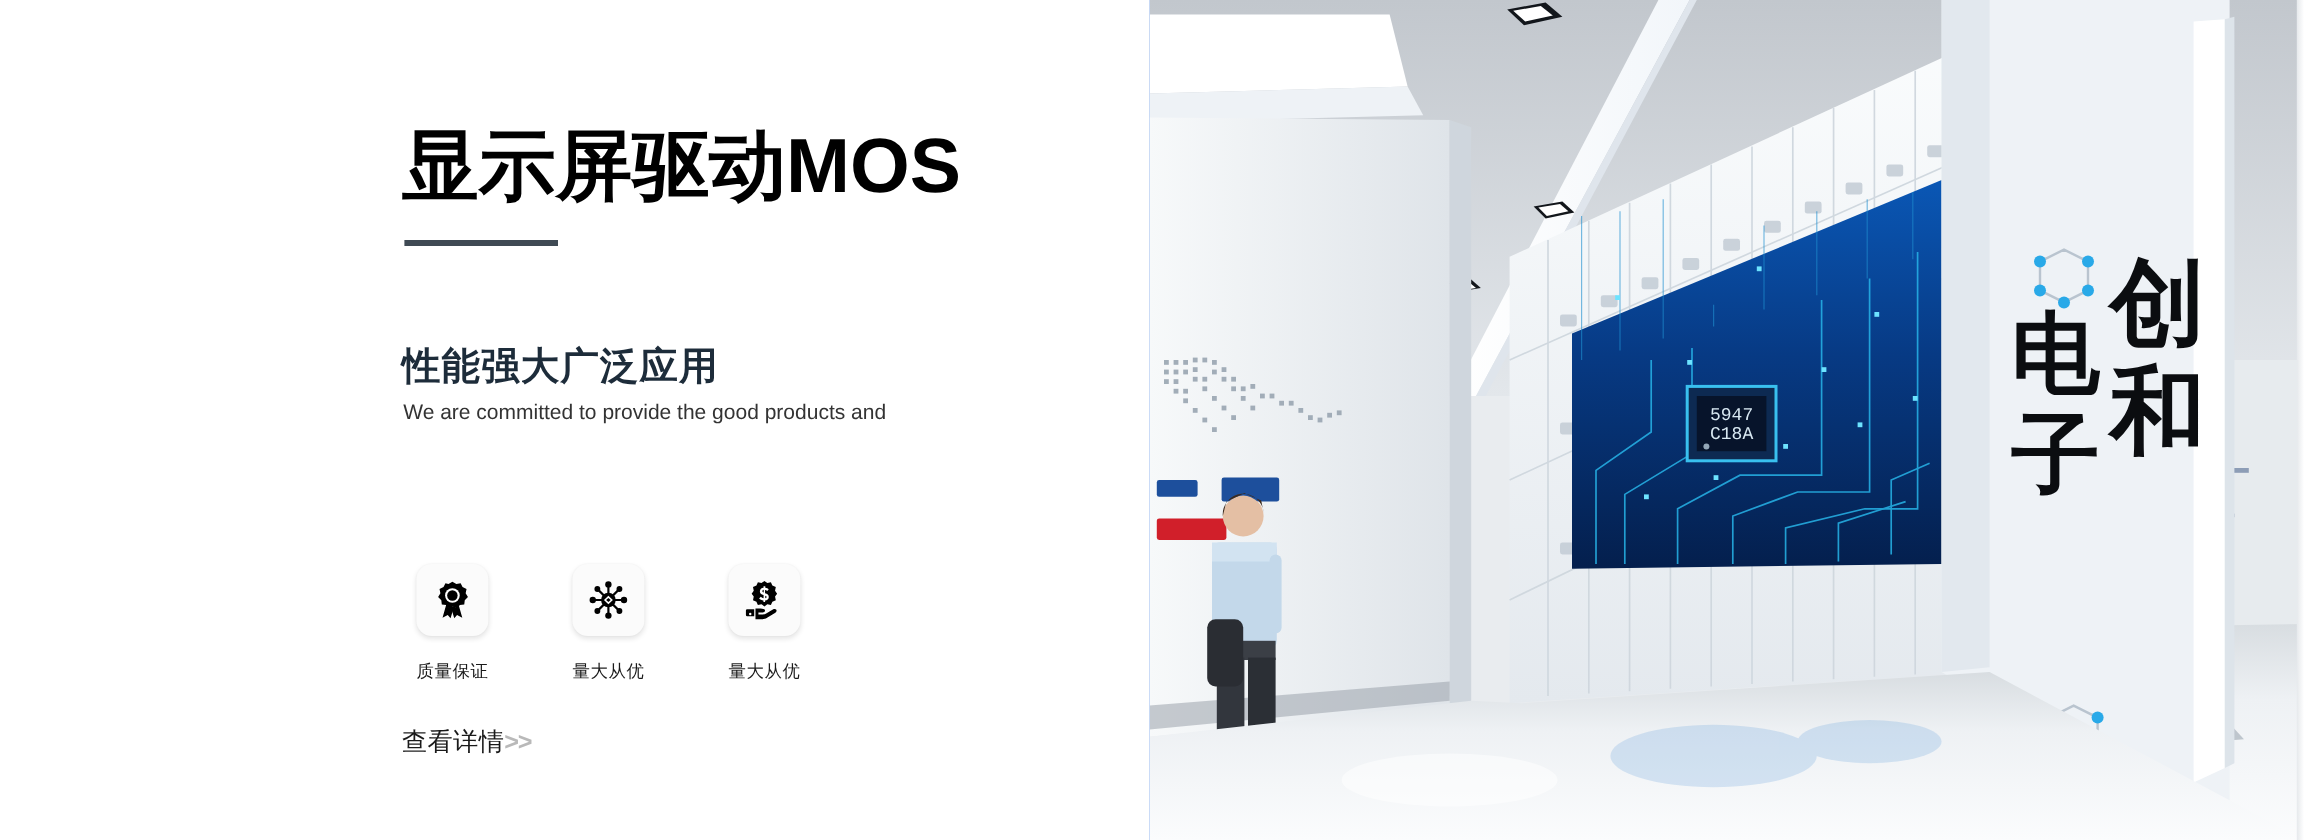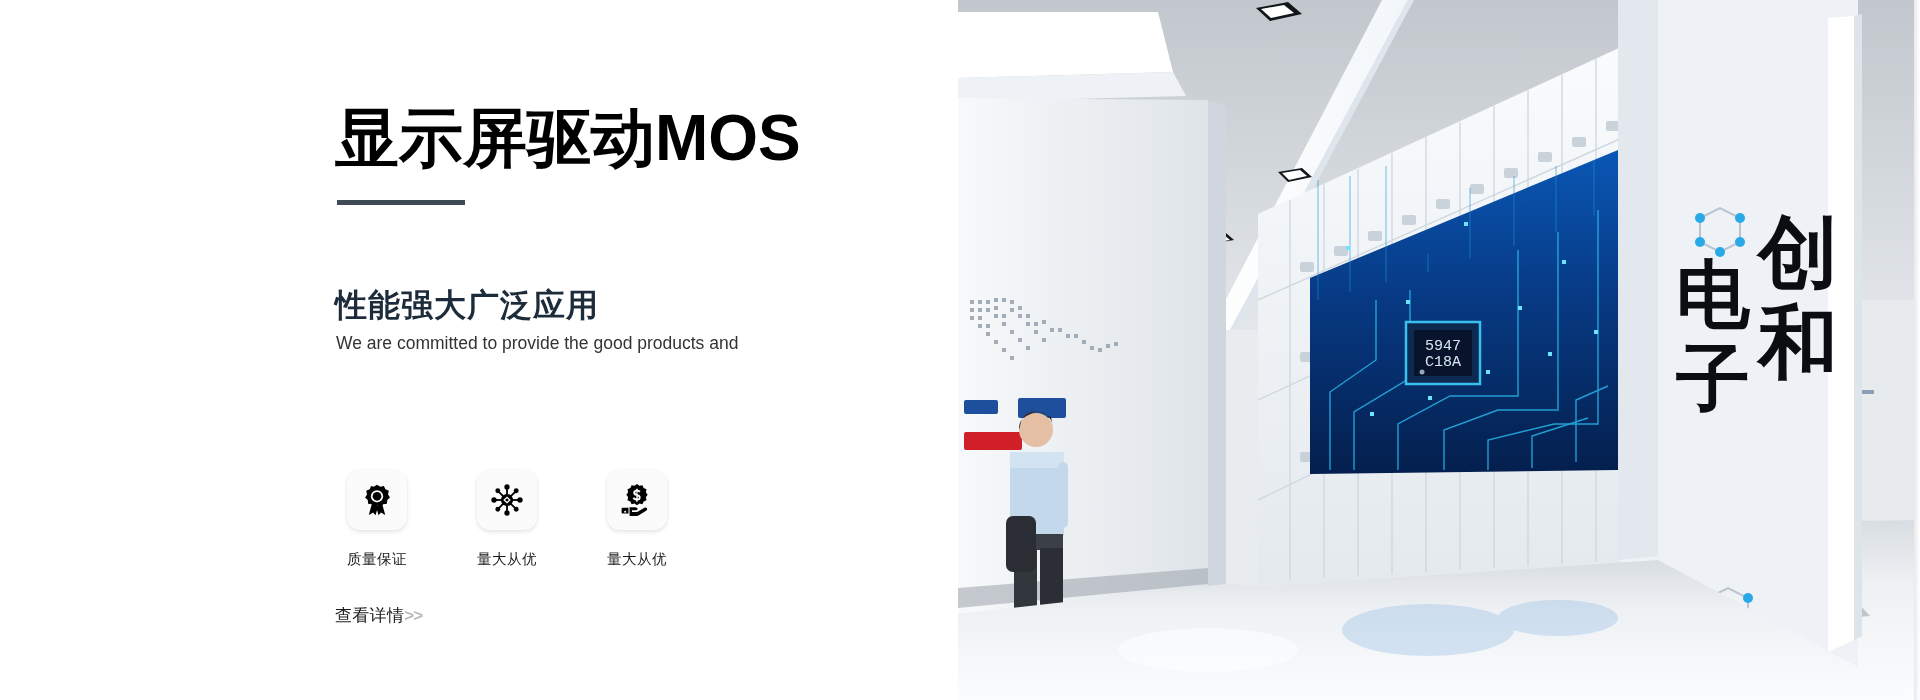--- a/index.html
+++ b/index.html
@@ -51,21 +51,21 @@
   }
   .icon-box svg{width:34px;height:34px;display:block;}
   .feature-label{
     margin-top:20px;font-size:14.5px;color:#1a1a1a;font-weight:400;
     letter-spacing:0.5px;white-space:nowrap;
   }
 
   
   .cta{
     position:absolute;top:604px;left:0;
-    font-size:17px;color:#1a1a1a;text-decoration:none;white-space:nowrap;
+    font-size:21px;color:#1a1a1a;text-decoration:none;white-space:nowrap;
     letter-spacing:0.3px;
   }
   .cta .arrows{color:#b9b9b9;font-weight:700;letter-spacing:-1px;}
 
   
   .photo{
     position:absolute;left:958px;top:0;width:962px;height:700px;overflow:hidden;
     background:#e9ecef;
   }
   .photo svg{display:block;width:962px;height:700px;}

